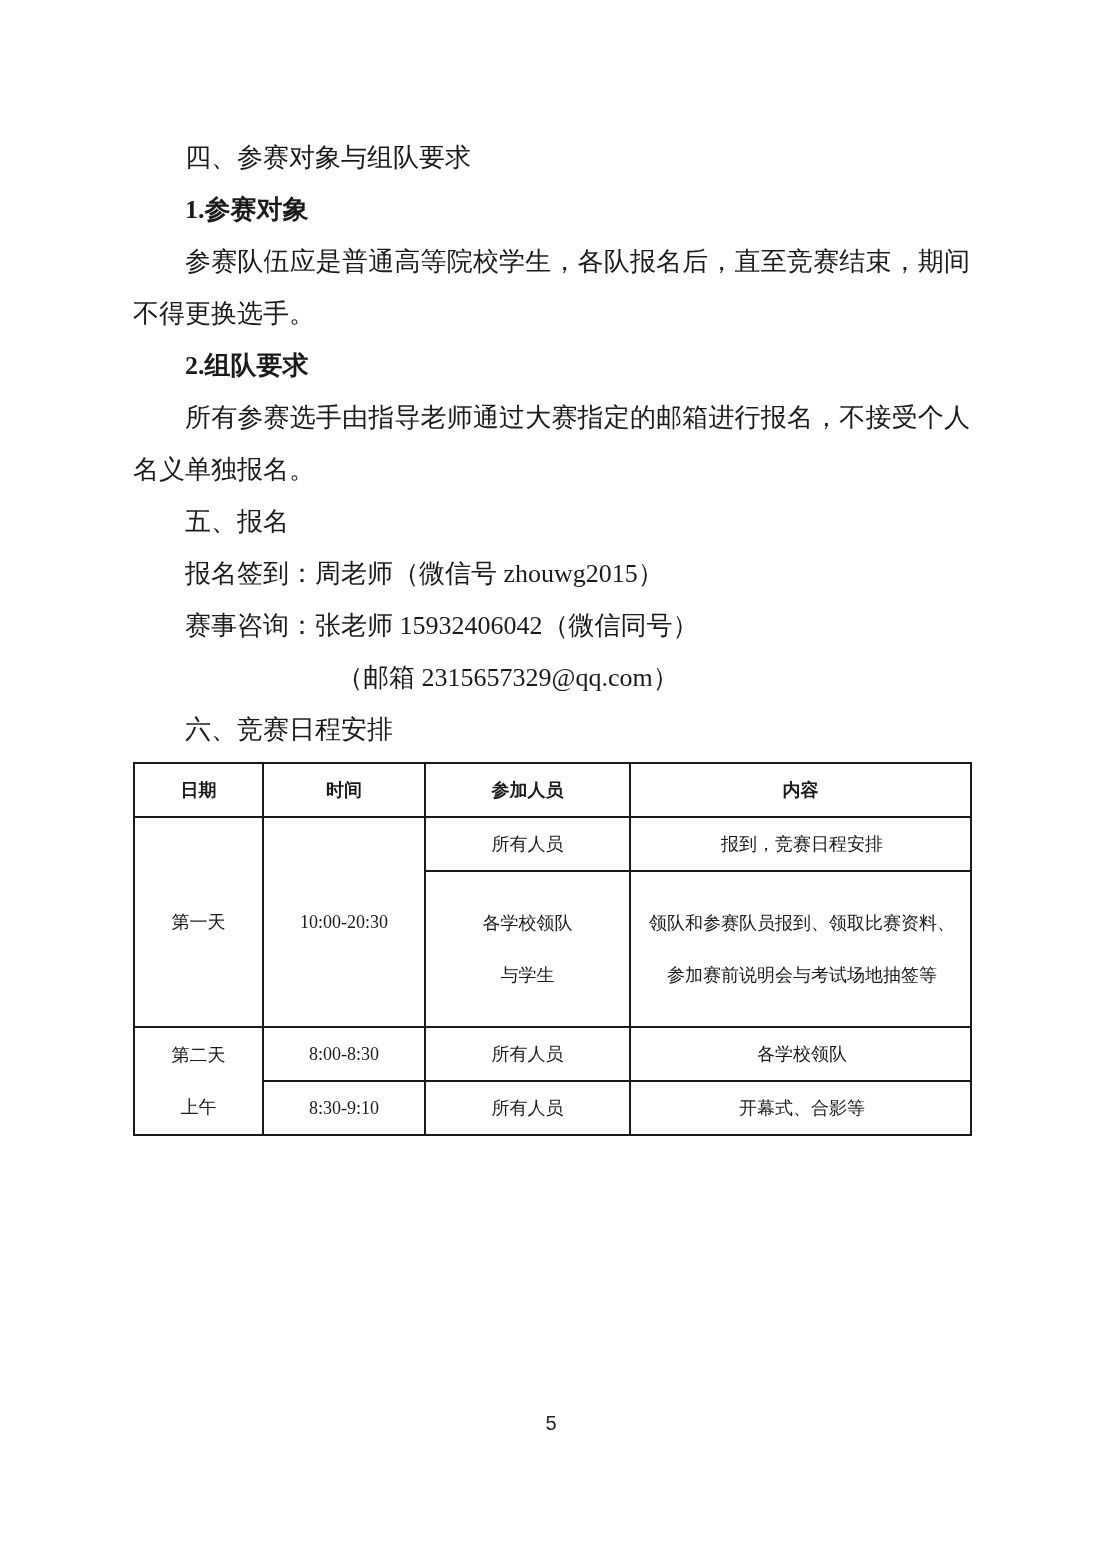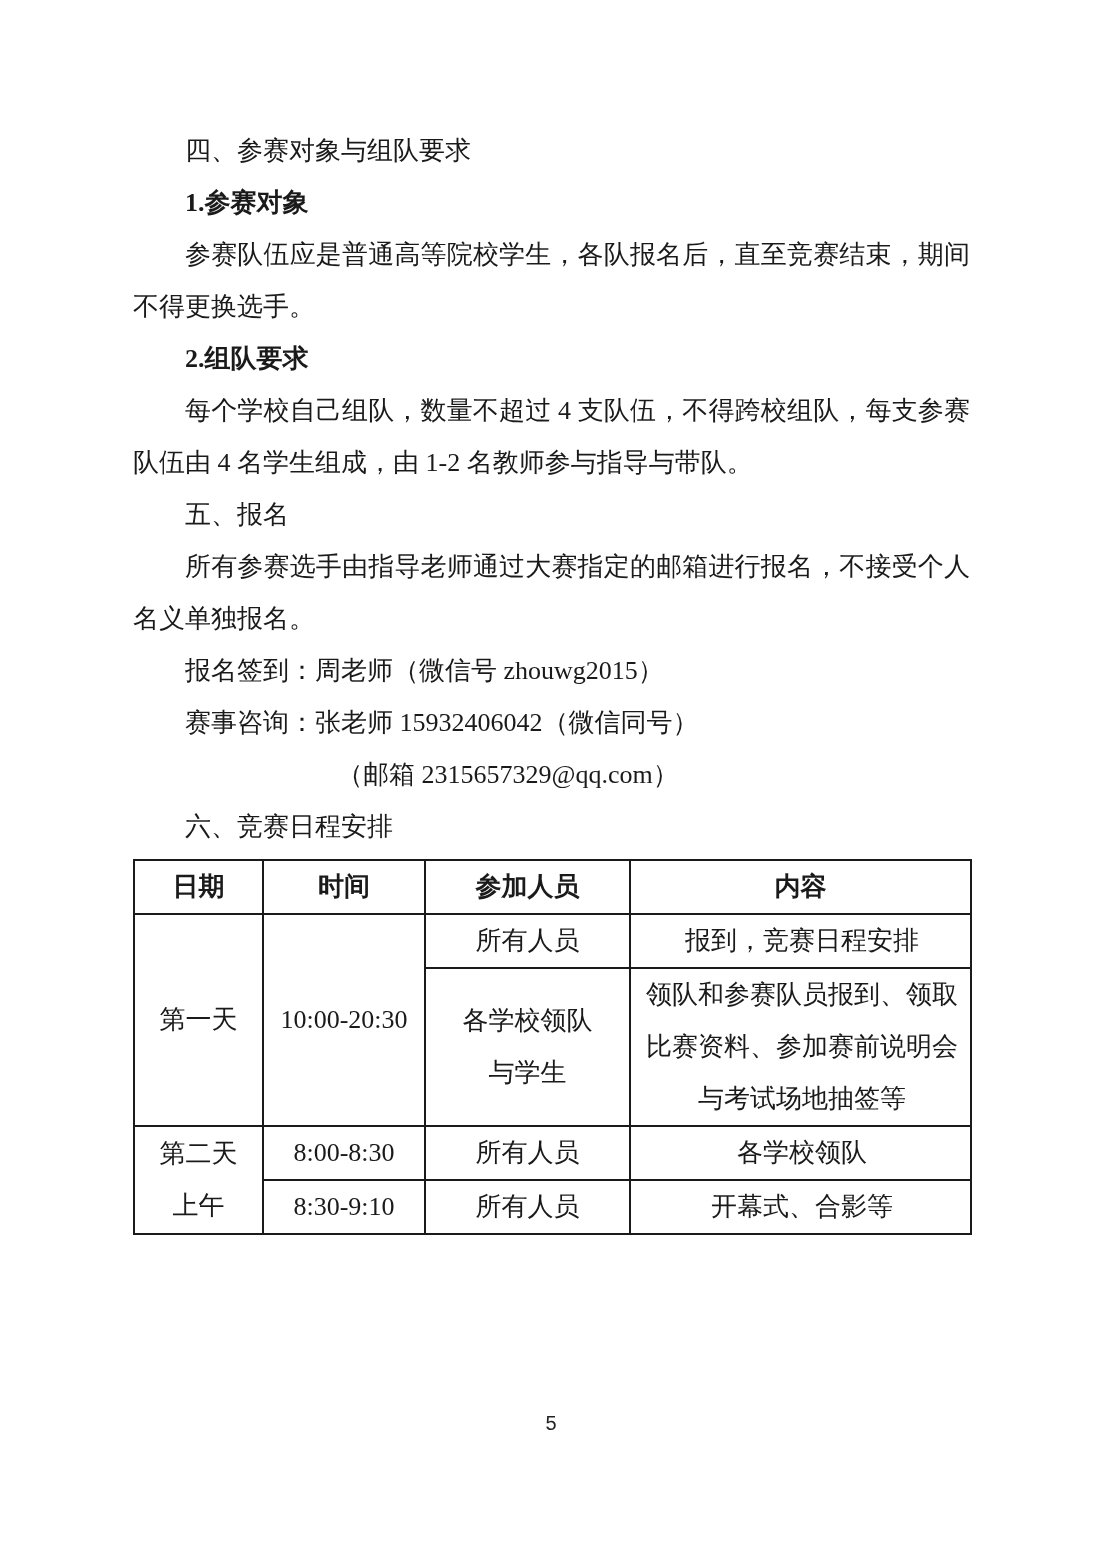--- a/index.html
+++ b/index.html
@@ -10,36 +10,36 @@
     height: 1559px;
     margin: 0 auto;
     background: #ffffff;
     color: #1a1a1a;
     font-family: "Liberation Serif", "DejaVu Serif", serif;
     overflow: hidden;
   }
   .content {
     position: absolute;
     left: 133px;
-    top: 125px;
+    top: 132px;
     width: 837px;
     font-size: 26px;
     line-height: 52px;
   }
   .content p { margin: 0; }
   .indent2 { text-indent: 2em; }
   .just { text-align: justify; }
   .bold { font-weight: bold; }
   .email-line { text-indent: 204px; }
   table.schedule {
     border-collapse: collapse;
     table-layout: fixed;
     width: 837px;
     margin-top: 6px;
-    font-size: 26px;
+    font-size: 18px;
   }
   table.schedule th, table.schedule td {
     border: 2px solid #1a1a1a;
     vertical-align: middle;
     text-align: center;
     line-height: 52px;
     font-weight: normal;
   }
   table.schedule th { font-weight: bold; }
   td.cell-content {
@@ -68,23 +68,22 @@
 </head>
 <body>
 
 <div class="page">
   <div class="content">
 
     <p class="indent2">四、参赛对象与组队要求</p>
     <p class="indent2 bold">1.参赛对象</p>
     <p class="indent2 just">参赛队伍应是普通高等院校学生，各队报名后，直至竞赛结束，期间不得更换选手。</p>
     <p class="indent2 bold">2.组队要求</p>
-    <p class="indent2 just">每个学校自己组队，数量不超过 4 支队伍，不得跨校组队，每支参赛队伍由 4 名学生组成，由 1-2 名教师参与指导与带队。</p>
+    <p class="indent2 just">所有参赛选手由指导老师通过大赛指定的邮箱进行报名，不接受个人名义单独报名。</p>
     <p class="indent2">五、报名</p>
-    <p class="indent2 just">所有参赛选手由指导老师通过大赛指定的邮箱进行报名，不接受个人名义单独报名。</p>
     <p class="indent2">报名签到：周老师（微信号 zhouwg2015）</p>
     <p class="indent2">赛事咨询：张老师 15932406042（微信同号）</p>
     <p class="email-line">（邮箱 2315657329@qq.com）</p>
     <p class="indent2">六、竞赛日程安排</p>
 
     <table class="schedule">
       <colgroup>
         <col style="width:129px">
         <col style="width:162px">
         <col style="width:205px">

